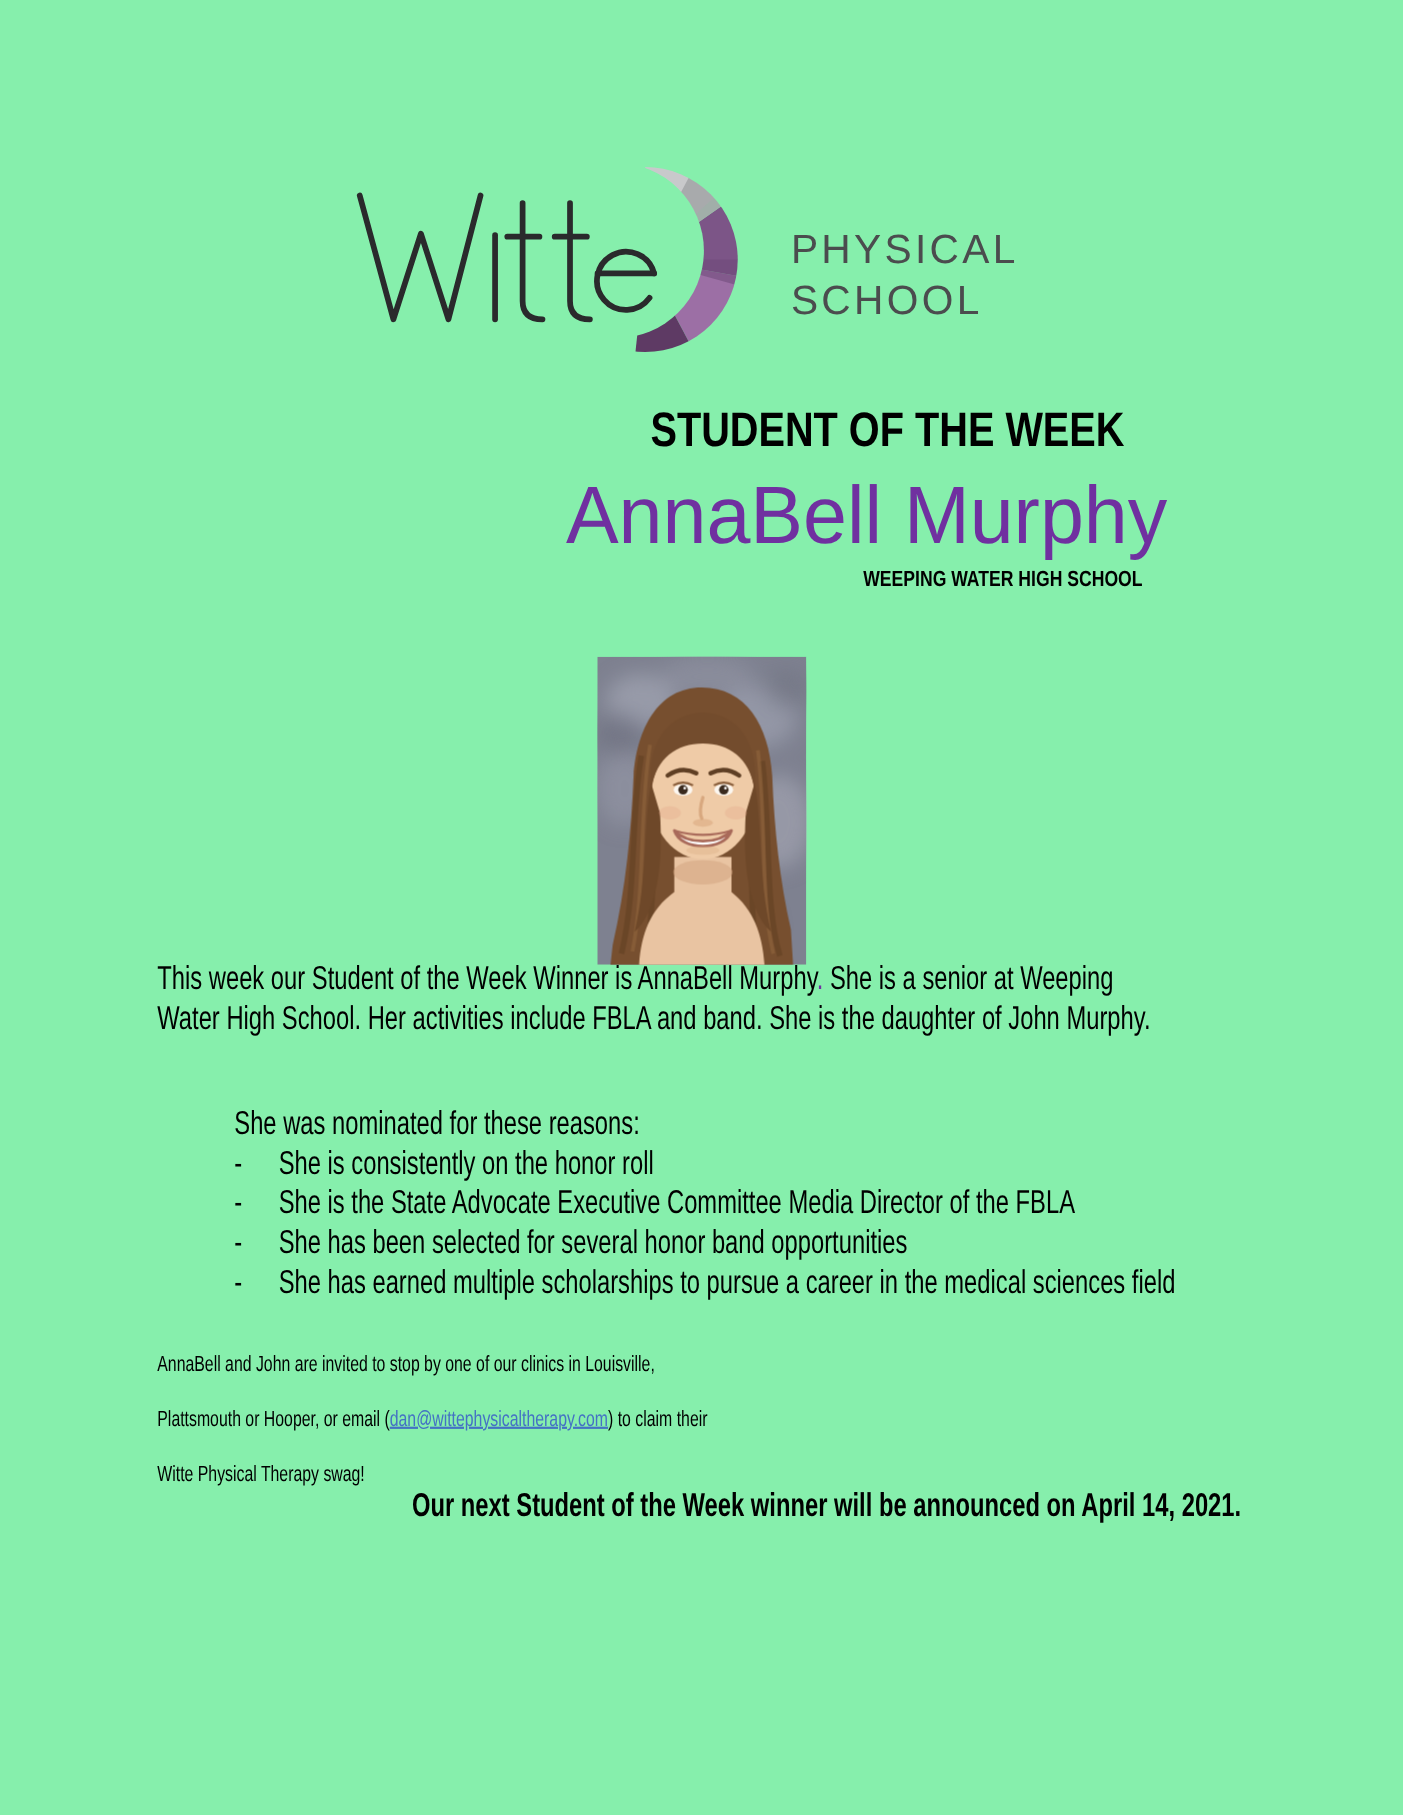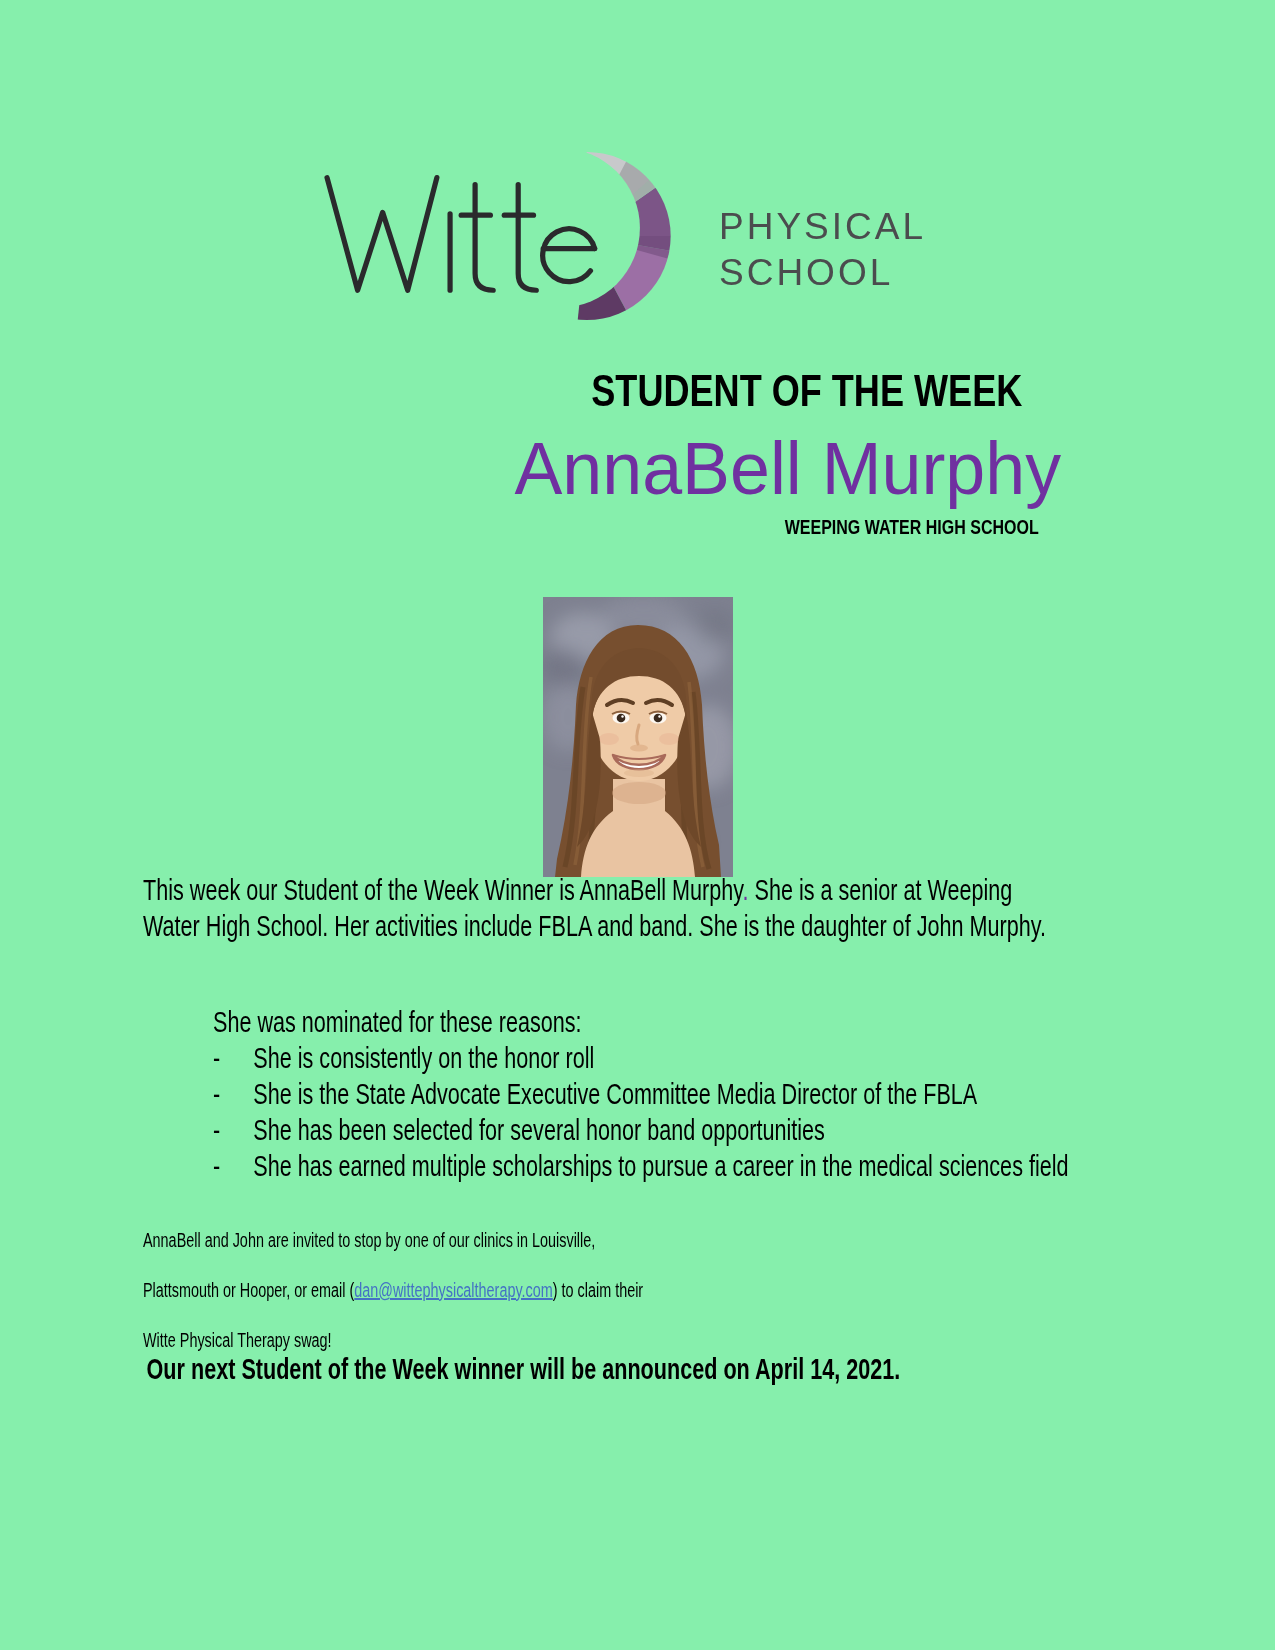--- a/index.html
+++ b/index.html
@@ -31,21 +31,21 @@
   .photo { position:absolute; left:543px; top:597px; width:190px; height:280px; }
 
   
   .cond { transform:scaleX(.72); transform-origin:0 50%; white-space:nowrap; }
   .intro { position:absolute; left:143px; top:872px; font-size:30px; line-height:36px; }
   .reasons { position:absolute; left:213px; top:1004px; font-size:30px; line-height:36px; }
   .reason-row { display:flex; }
   .dash { width:56px; flex:0 0 56px; }
   .invite { position:absolute; left:143px; top:1215px; font-size:20px; line-height:50px; }
   .email { color:#4472C4; text-decoration:underline; cursor:pointer; }
-  .announce { position:absolute; left:0; width:1275px; top:1352px; text-align:left;
+  .announce { position:absolute; left:0; width:1275px; top:1352px; text-align:right;
               font-weight:bold; font-size:30px; }
   .announce .sx { transform:scaleX(.72); }
   .accent-period { color:#7030A0; }
 </style>
 </head>
 <body>
 
 <div class="page">
 
   <div class="logo-row">

